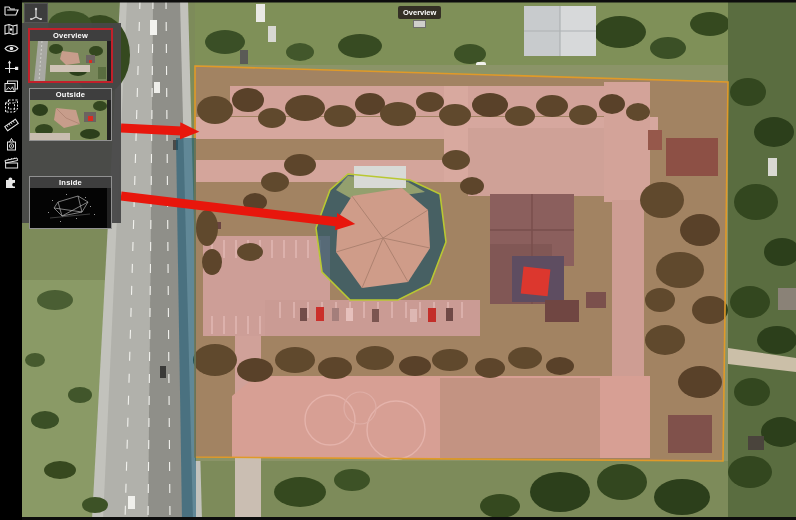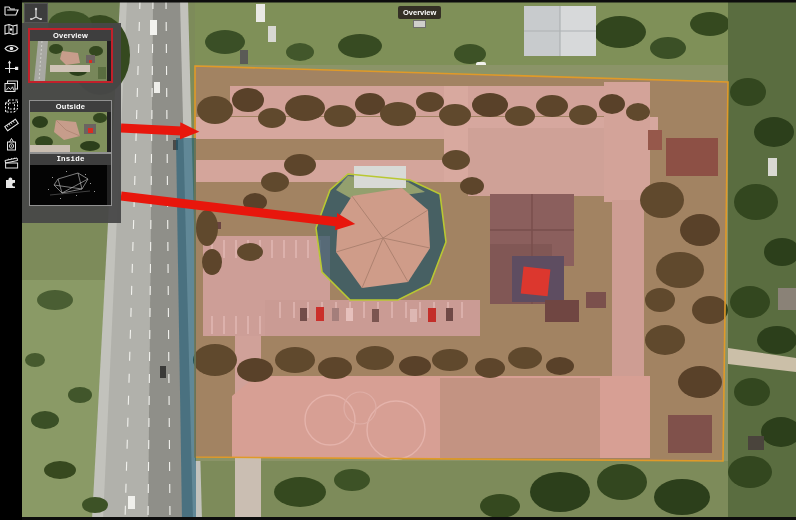--- a/index.html
+++ b/index.html
@@ -343,39 +343,39 @@
           <ellipse cx="66" cy="10" rx="7" ry="5" fill="#33471f"></ellipse>
           <rect x="20" y="24" width="40" height="7" fill="#cfc3b6"></rect>
           <polygon points="32,10 48,12 50,22 36,24 30,18" fill="#c79d8b"></polygon>
           <rect x="56" y="14" width="9" height="8" fill="#6b6360"></rect>
           <rect x="59" y="19" width="3" height="3" fill="#da2c20"></rect>
           <rect x="68" y="26" width="8" height="12" fill="#5a6d40"></rect>
         </svg>
       </div>
     </div>
 
-    <div class="vp-item unsel" style="top:78px;">
+    <div class="vp-item unsel" style="top:66px;">
       <div class="vp-head">Outside</div>
       <div class="vp-img">
         <svg width="77" height="40" viewBox="0 0 77 40">
           <rect width="77" height="40" fill="#80905c"></rect>
           <ellipse cx="10" cy="10" rx="8" ry="6" fill="#2c3f1b"></ellipse>
           <ellipse cx="14" cy="30" rx="9" ry="6" fill="#33471f"></ellipse>
           <ellipse cx="60" cy="34" rx="10" ry="5" fill="#2c3f1b"></ellipse>
           <rect x="0" y="33" width="40" height="7" fill="#c9bdb0"></rect>
           <polygon points="26,8 46,10 50,24 34,28 24,20" fill="#c79d8b"></polygon>
           <path d="M36,18 L26,8 M36,18 L50,24" stroke="#a97f6d" stroke-width="0.7"></path>
           <rect x="54" y="12" width="12" height="10" fill="#6b6360"></rect>
           <rect x="58" y="16" width="5" height="5" fill="#da2c20"></rect>
           <ellipse cx="70" cy="6" rx="7" ry="5" fill="#33471f"></ellipse>
         </svg>
       </div>
     </div>
 
-    <div class="vp-item unsel" style="top:131px;font-family:Liberation Mono, monospace;">
+    <div class="vp-item unsel" style="top:154px;">
       <div class="vp-head">Inside</div>
       <div class="vp-img">
         <svg width="77" height="40" viewBox="0 0 77 40">
           <rect width="77" height="40" fill="#040404"></rect>
           <g stroke="#cfcfcf" stroke-width="0.7" fill="none" opacity="0.85">
             <polygon points="28,14 48,8 58,14 52,24 32,28 24,20"></polygon>
             <path d="M28,14 L32,28 M48,8 L52,24 M24,20 L52,24 M32,28 L58,14"></path>
             <path d="M20,30 L60,26" opacity="0.5"></path>
           </g>
           <g fill="#bdbdbd" opacity="0.8">

